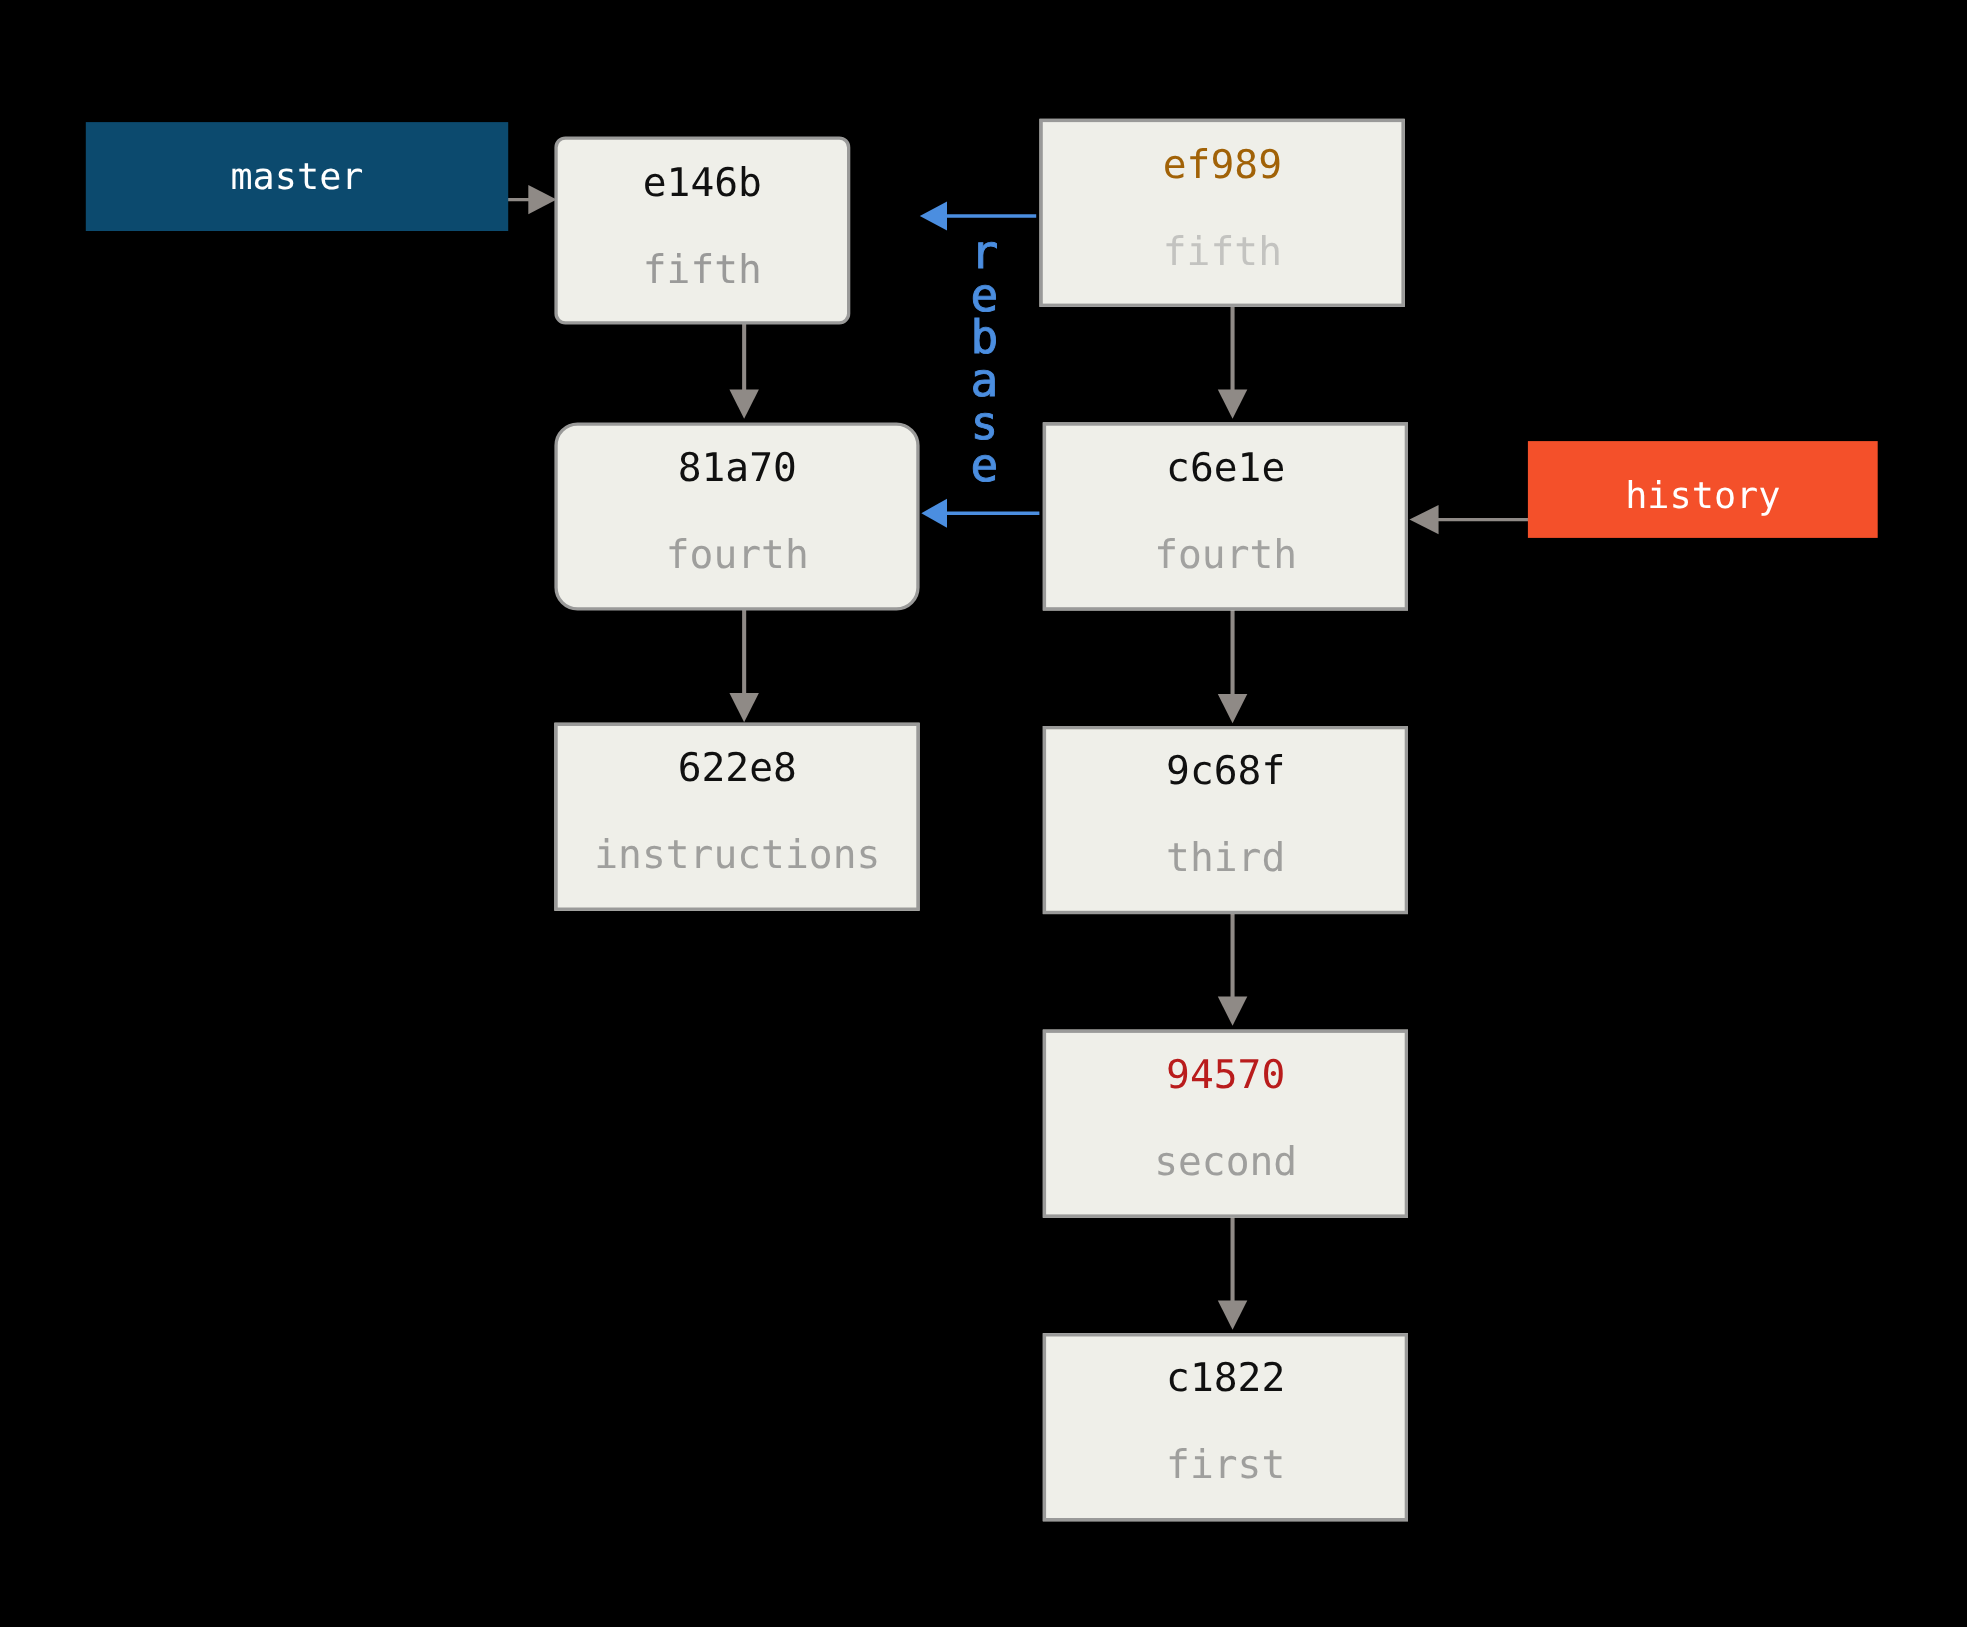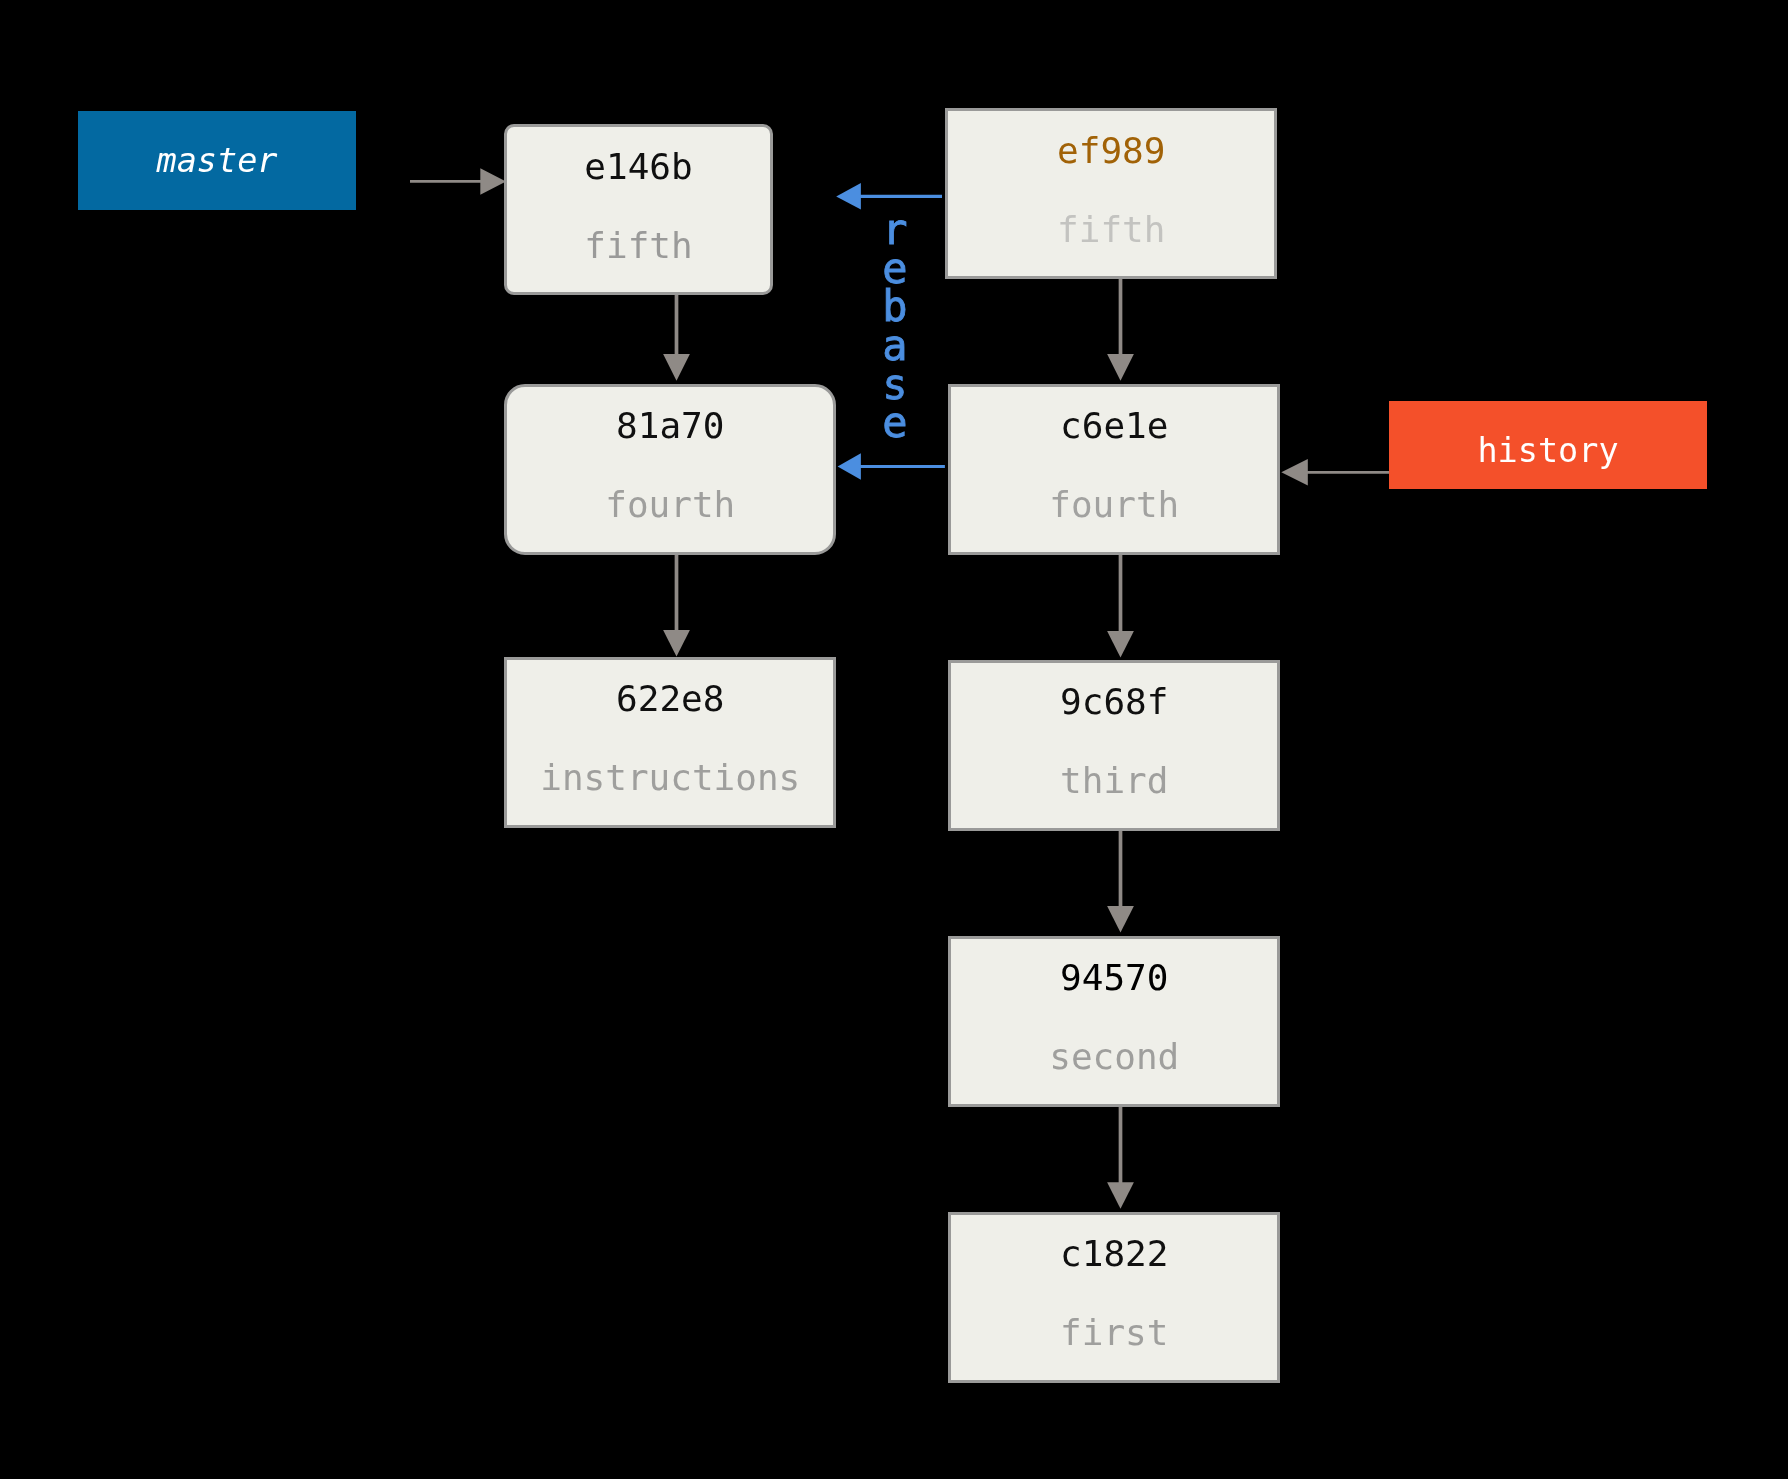--- a/index.html
+++ b/index.html
@@ -49,21 +49,21 @@
         <polygon points="480.3,168.2 480.3,194.7 506,181.4" fill="#8f8a86"></polygon>
         <line x1="1307" y1="472.35" x2="1389.3" y2="472.35" stroke="#8f8a86" stroke-width="2.9"></line>
         <polygon points="1307.8,459.1 1307.8,485.6 1281.3,472.35" fill="#8f8a86"></polygon>
         <line x1="860" y1="196.4" x2="942" y2="196.4" stroke="#4b8ee0" stroke-width="3.2"></line>
         <polygon points="860.9,183.1 860.9,209.5 836.2,196.4" fill="#4b8ee0"></polygon>
         <line x1="860" y1="466.5" x2="944.9" y2="466.5" stroke="#4b8ee0" stroke-width="3.2"></line>
         <polygon points="860.9,453.3 860.9,479.8 837.6,466.5" fill="#4b8ee0"></polygon>
       </g>
   </svg>
 
-  <div class="branch" style="left: 78px; top: 110.5px; width: 278px; height: 99px; background: #0369a1; color: rgb(255, 255, 255); font-style: italic;">
+  <div class="branch" style="left: 78px; top: 110.5px; width: 384px; height: 99px; background: #0c4a6e; color: rgb(255, 255, 255);">
     <span style="top:33px;">master</span>
   </div>
   <div class="branch" style="left: 1389px; top: 401px; width: 318px; height: 88px; background: rgb(244, 80, 42); color: rgb(255, 255, 255);">
     <span style="top:33px;">history</span>
   </div>
 
   <div class="commit" style="left: 503.8px; top: 124px; width: 269px; height: 171.4px; background: rgb(239, 239, 233); border-color: rgb(154, 154, 153); border-radius: 10px;">
     <div class="sha" style="top: 21.5px; color: rgb(16, 16, 16);">e146b</div>
     <div class="msg" style="top: 100.6px; color: rgb(154, 154, 153);">fifth</div>
   </div>
@@ -87,21 +87,21 @@
     <div class="sha" style="top: 21.5px; color: rgb(16, 16, 16);">c6e1e</div>
     <div class="msg" style="top: 100.6px; color: rgb(162, 162, 160);">fourth</div>
   </div>
 
   <div class="commit" style="left: 947.8px; top: 659.7px; width: 332.5px; height: 171.3px; background: rgb(239, 239, 233); border-color: rgb(154, 154, 153);">
     <div class="sha" style="top: 21.5px; color: rgb(16, 16, 16);">9c68f</div>
     <div class="msg" style="top: 100.6px; color: rgb(159, 159, 157);">third</div>
   </div>
 
   <div class="commit" style="left: 947.8px; top: 935.8px; width: 332.5px; height: 171.1px; background: rgb(239, 239, 233); border-color: rgb(154, 154, 153);">
-    <div class="sha" style="top: 21.5px; color: #000000;">94570</div>
+    <div class="sha" style="top: 21.5px; color: #b91c1c;">94570</div>
     <div class="msg" style="top: 100.6px; color: rgb(159, 159, 157);">second</div>
   </div>
 
   <div class="commit" style="left: 947.8px; top: 1211.8px; width: 332.5px; height: 171.1px; background: rgb(239, 239, 233); border-color: rgb(154, 154, 153);">
     <div class="sha" style="top: 21.5px; color: rgb(16, 16, 16);">c1822</div>
     <div class="msg" style="top: 100.6px; color: rgb(159, 159, 157);">first</div>
   </div>
 
   <div class="vlabel" style="left: 865px; top: 211px; width: 60px; color: rgb(75, 142, 224); -webkit-text-stroke-color: rgb(75, 142, 224);"><div>r</div><div>e</div><div>b</div><div>a</div><div>s</div><div>e</div></div>
 

